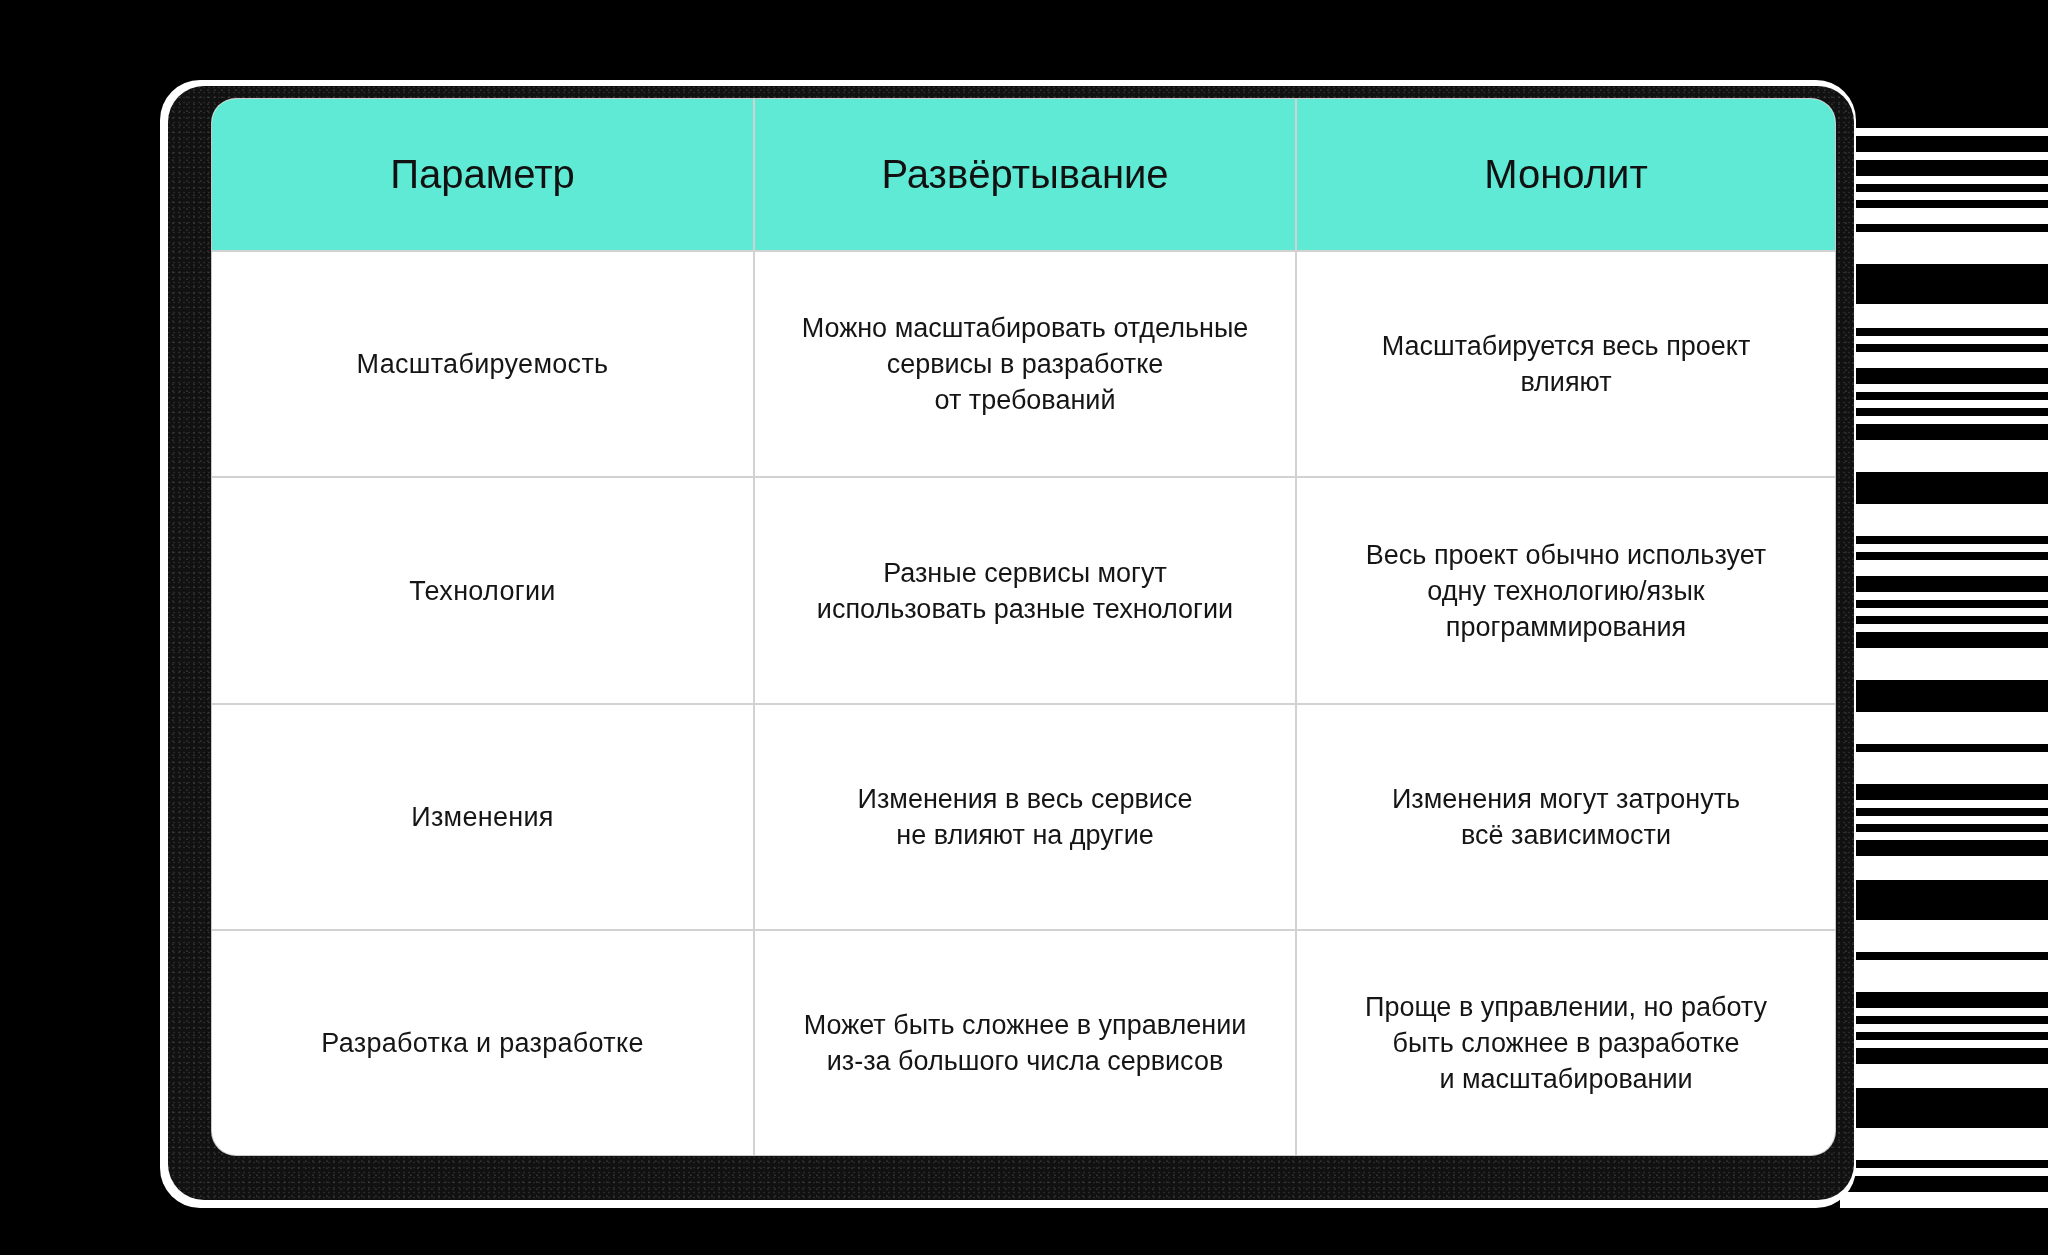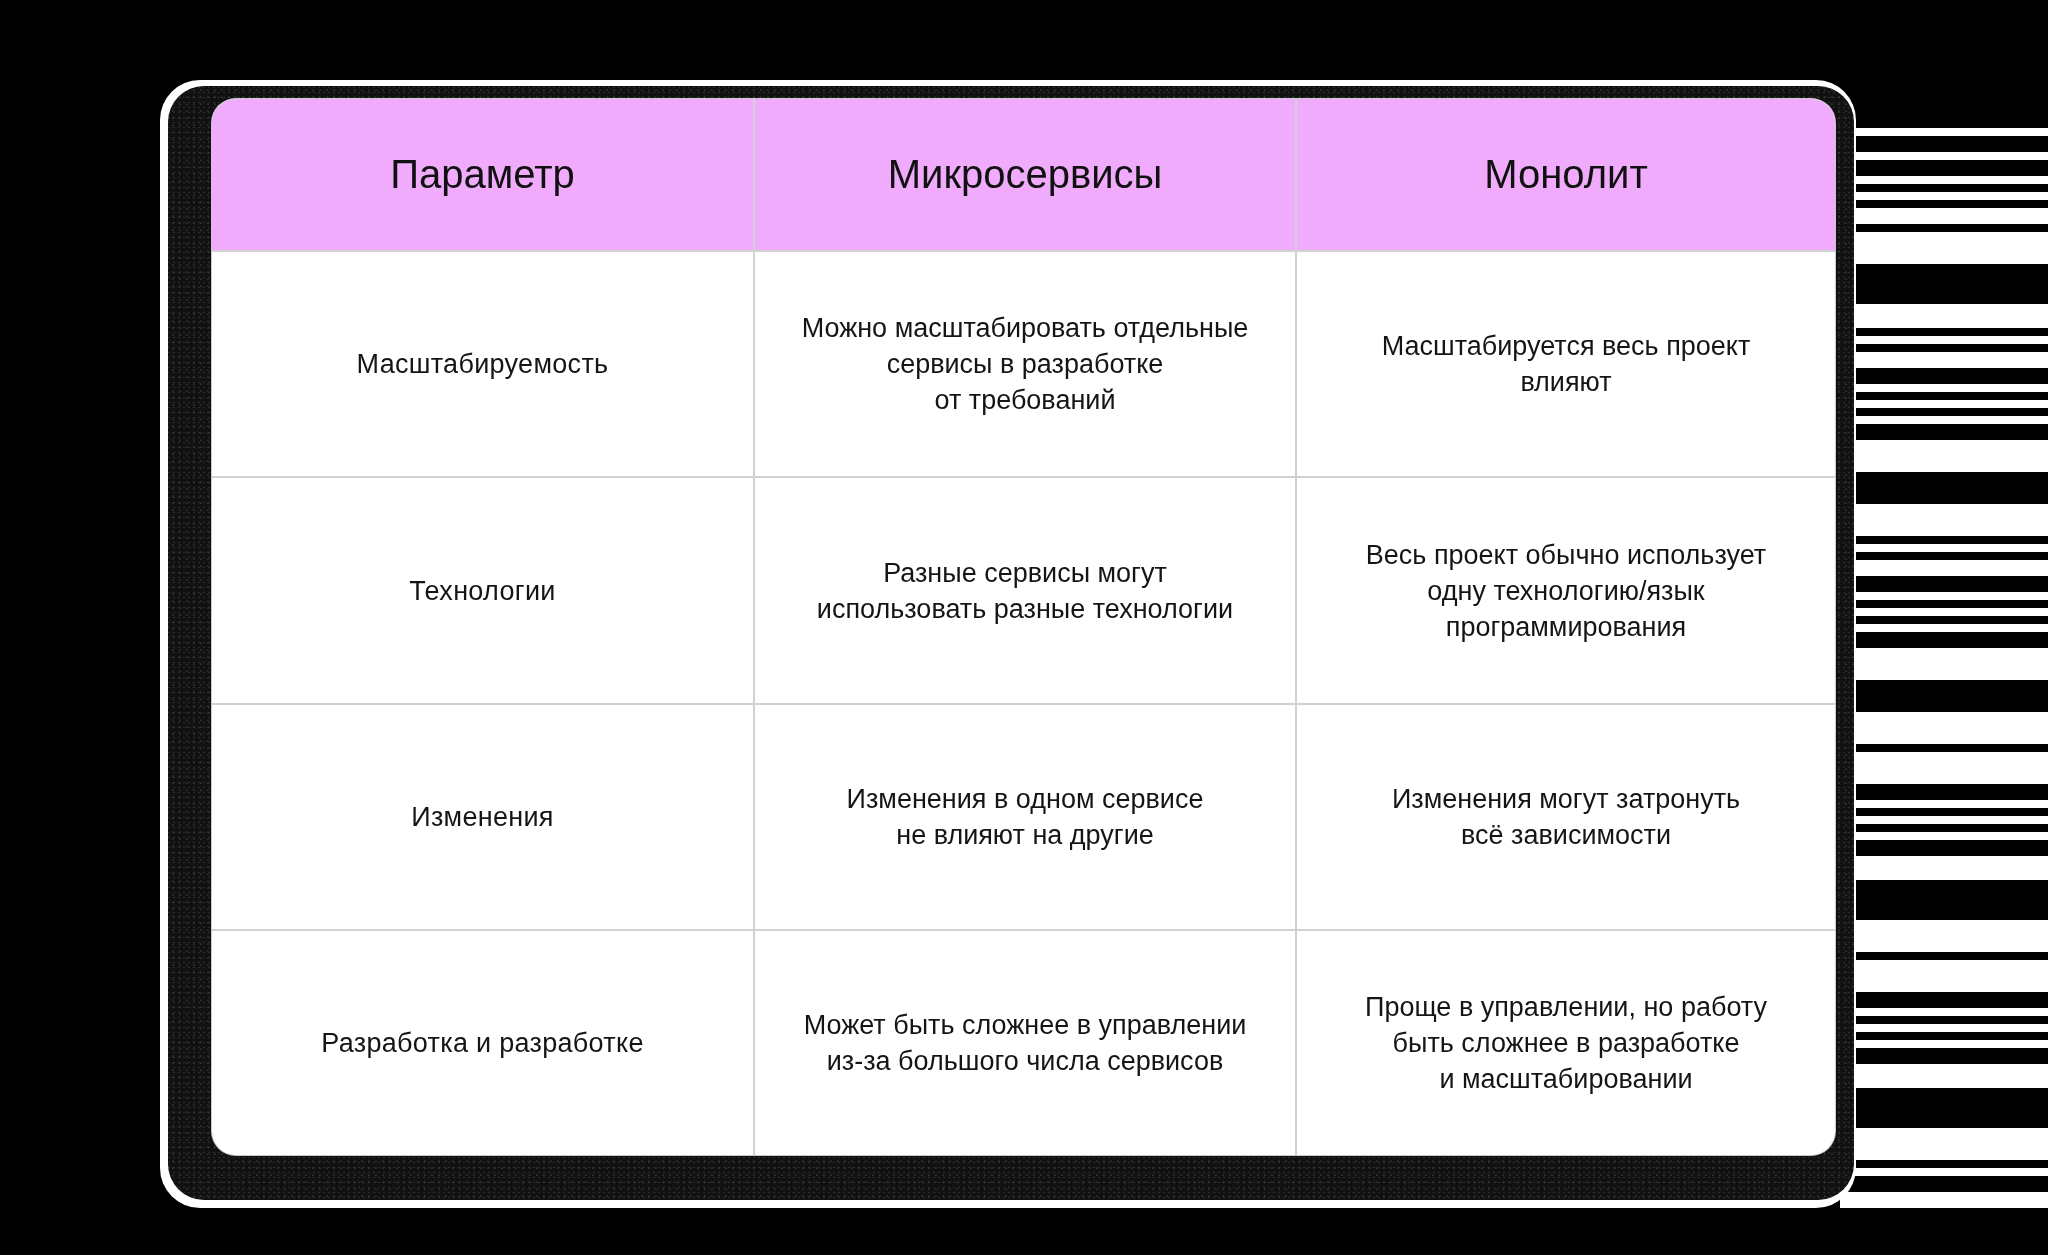--- a/index.html
+++ b/index.html
@@ -65,21 +65,21 @@
     table.compare {
       width: 100%;
       height: 100%;
       border-collapse: collapse;
       table-layout: fixed;
     }
     table.compare col.c1 { width: 542px; }
     table.compare col.c2 { width: 542px; }
     table.compare col.c3 { width: 539px; }
     table.compare th {
-      background: #f0abfc;
+      background: #5eead4;
       height: 151px;
       font-weight: 400;
       font-size: 40px;
       color: #111111;
       text-align: center;
       vertical-align: middle;
       border-bottom: 2px solid #d2d2d2;
       border-right: 2px solid #d2d2d2;
       padding: 0;
     }
@@ -147,21 +147,21 @@
 <div class="card">
   <table class="compare">
     <colgroup>
       <col class="c1">
         <col class="c2">
         <col class="c3">
     </colgroup>
     <thead>
       <tr>
         <th>Параметр</th>
-        <th>Микросервисы</th>
+        <th>Развёртывание</th>
         <th>Монолит</th>
       </tr>
     </thead>
     <tbody>
       <tr>
         <td class="param">Масштабируемость</td>
         <td>Можно масштабировать отдельные
 сервисы в разработке
 от требований</td>
         <td>Масштабируется весь проект
@@ -170,21 +170,21 @@
       <tr>
         <td class="param">Технологии</td>
         <td>Разные сервисы могут
 использовать разные технологии</td>
         <td>Весь проект обычно использует
 одну технологию/язык
 программирования</td>
       </tr>
       <tr>
         <td class="param">Изменения</td>
-        <td>Изменения в одном сервисе
+        <td>Изменения в весь сервисе
 не влияют на другие</td>
         <td>Изменения могут затронуть
 всё зависимости</td>
       </tr>
       <tr>
         <td class="param">Разработка и разработке</td>
         <td>Может быть сложнее в управлении
 из-за большого числа сервисов</td>
         <td>Проще в управлении, но работу
 быть сложнее в разработке

